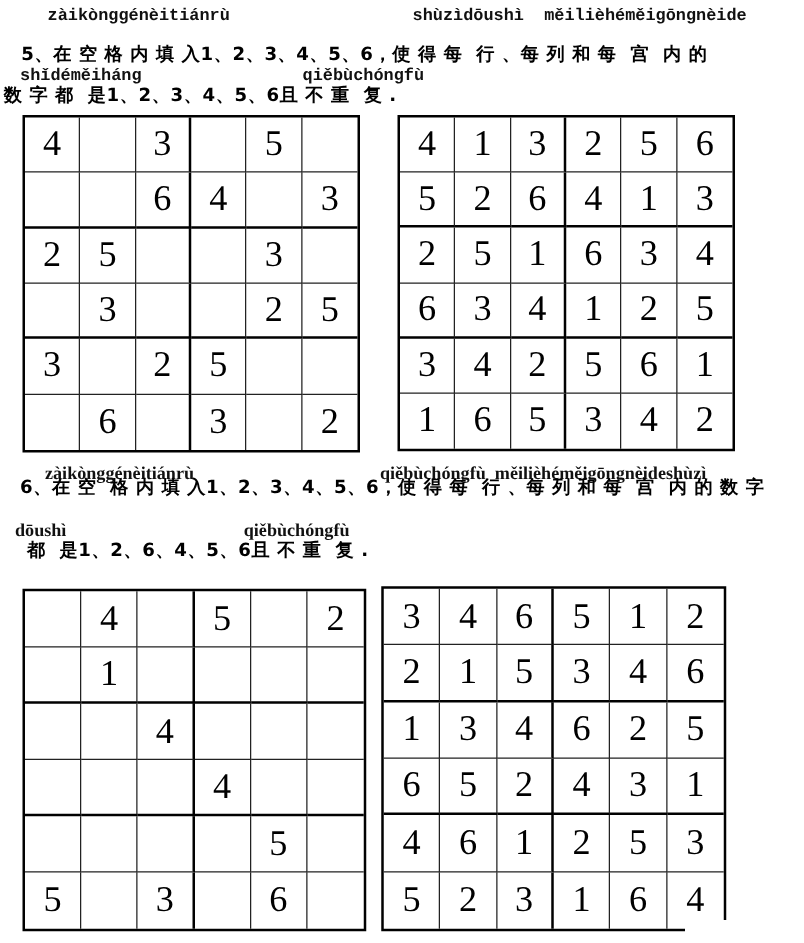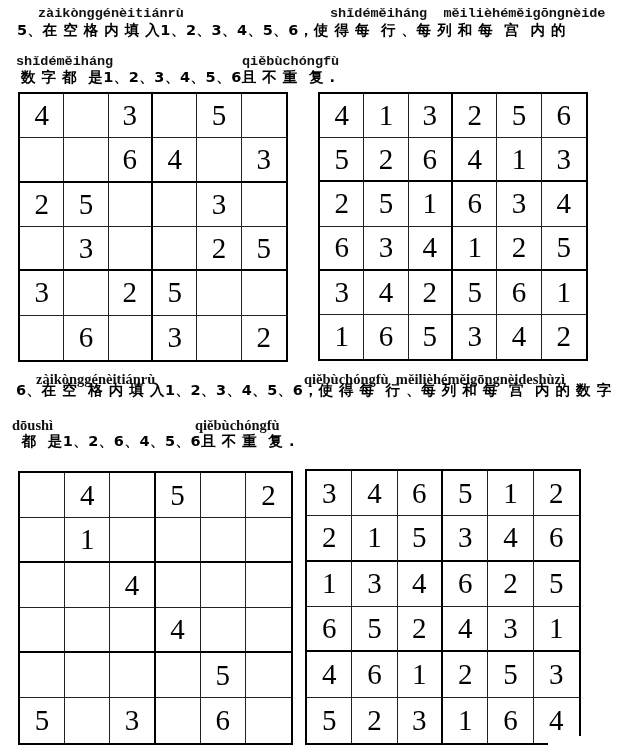--- a/index.html
+++ b/index.html
@@ -13,25 +13,25 @@
   .cell.c6 { border-right:none; }
   .cell.r6 { border-bottom:none; }
   .cell.c3 { border-right:2.5px solid #000; }
   .cell.r2, .cell.r4 { border-bottom:2.5px solid #000; }
   .watermark { position:absolute; left:548px; bottom:8px; width:34px; height:10px; background:#fff; font-family:"DejaVu Sans", sans-serif; font-size:7px; color:#bbb; }
 </style>
 </head>
 <body>
 
 <div class="abs py-mono" style="left:38px;top:7px;">zàikònggénèitiánrù</div>
-<div class="abs py-mono" style="left:330px;top:7px;">shǐdéměiháng  měilièhéměigōngnèide</div>
-<div class="abs cn" style="left:17px;top:22px;">5、在 空 格 内 填 入1、2、3、4、5、6，使 得 每  行 、每 列 和 每  宫  内 的</div>
+<div class="abs py-mono" style="left:330px;top:7px;">shùzìdōushì  měilièhéměigōngnèide</div>
+<div class="abs cn" style="left:17px;top:36px;">5、在 空 格 内 填 入1、2、3、4、5、6，使 得 每  行 、每 列 和 每  宫  内 的</div>
 <div class="abs py-mono" style="left:16px;top:55px;">shǐdéměiháng</div>
 <div class="abs py-mono" style="left:242px;top:55px;">qiěbùchóngfù</div>
-<div class="abs cn" style="left:21px;top:69px;text-align:center;">数 字 都  是1、2、3、4、5、6且 不 重  复 .</div>
+<div class="abs cn" style="left:3px;top:69px;text-align:center;">数 字 都  是1、2、3、4、5、6且 不 重  复 .</div>
 
 <div class="grid" id="g5p" style="left:18px;top:92px;width:270px;height:270px;">
     <div class="cell r1 c1">4</div>
     <div class="cell r1 c2"></div>
     <div class="cell r1 c3">3</div>
     <div class="cell r1 c4"></div>
     <div class="cell r1 c5">5</div>
     <div class="cell r1 c6"></div>
     <div class="cell r2 c1"></div>
     <div class="cell r2 c2"></div>

